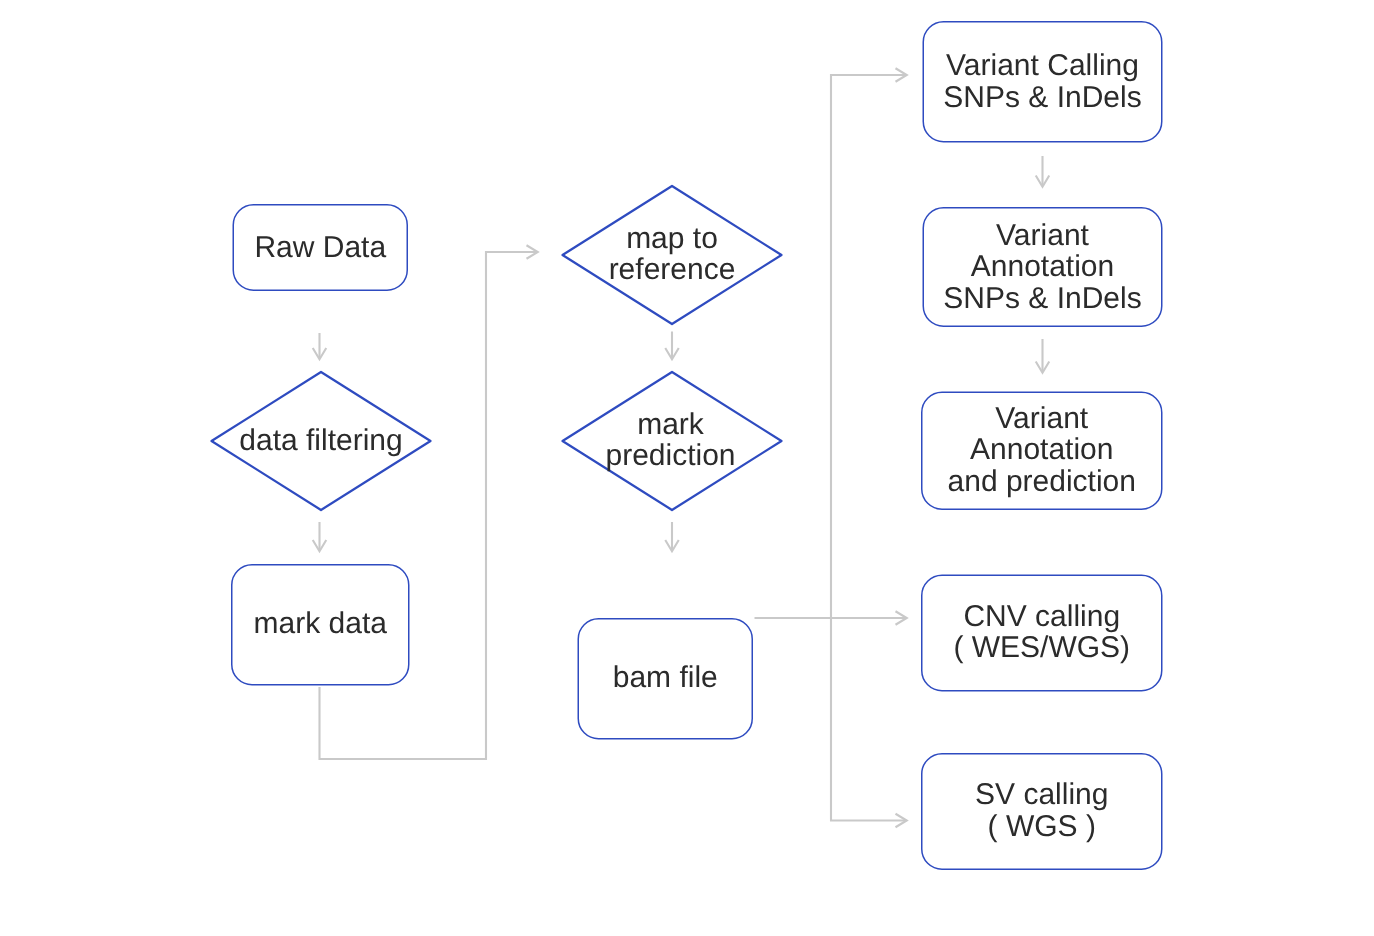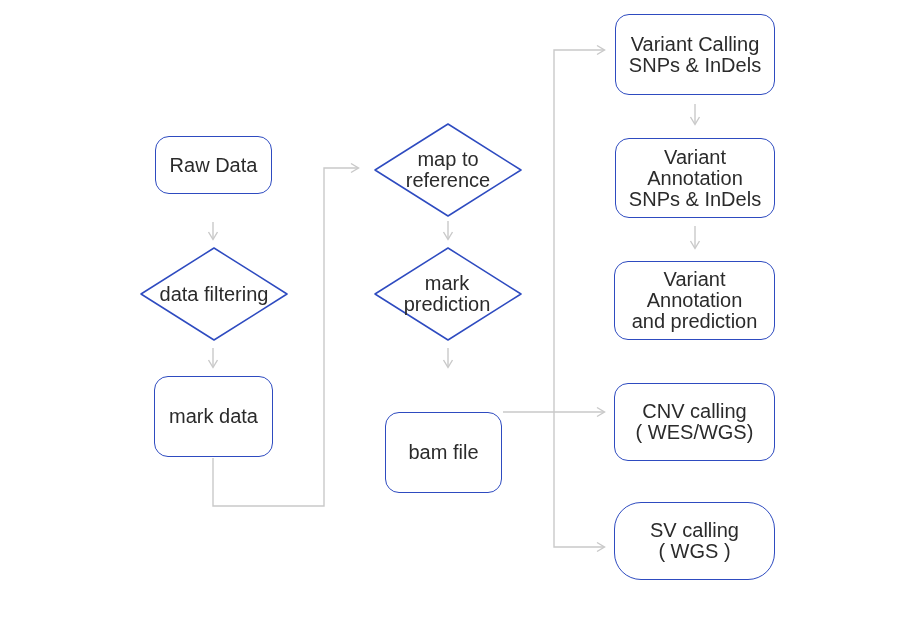--- a/index.html
+++ b/index.html
@@ -98,21 +98,21 @@
   <div class="node rect-node" style="left:614px; top:383px; width:161px; height:78px;">
     <span>CNV calling</span>
     <span>( WES/WGS)</span>
   </div>
 
   <div class="node rect-node" style="left:614px; top:261px; width:161px; height:79px;">
     <span>Variant Annotation</span>
     <span>and prediction</span>
   </div>
 
-  <div class="node rect-node" style="left:614px; top:502px; width:161px; height:78px;border-radius:27px;">
+  <div class="node rect-node" style="left:614px; top:502px; width:161px; height:78px;">
     <span>SV calling</span>
     <span>( WGS )</span>
   </div>
 
   <div class="node diamond-label" style="left:144px; top:274px; width:140px; height:40px;">
     <span>data filtering</span>
   </div>
 
   <div class="node diamond-label" style="left:383px; top:146px; width:130px; height:48px;">
     <span>map to</span>

